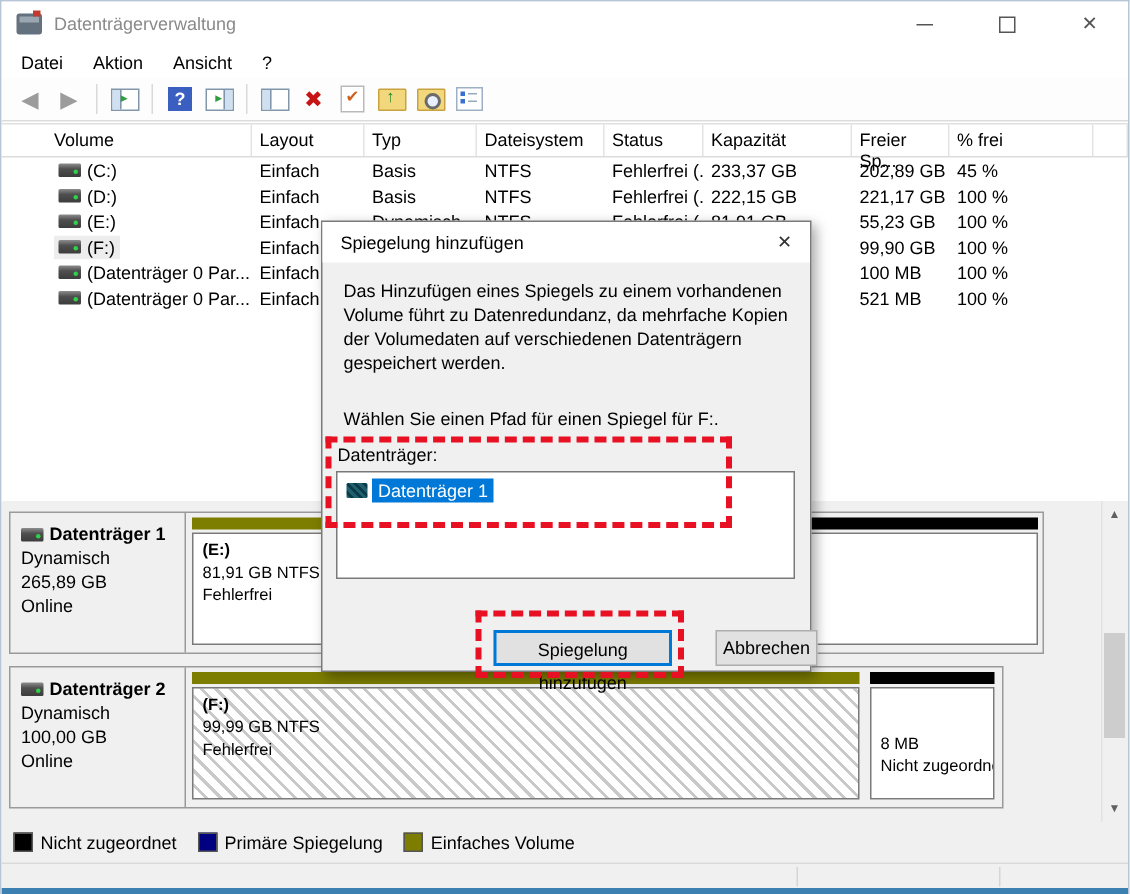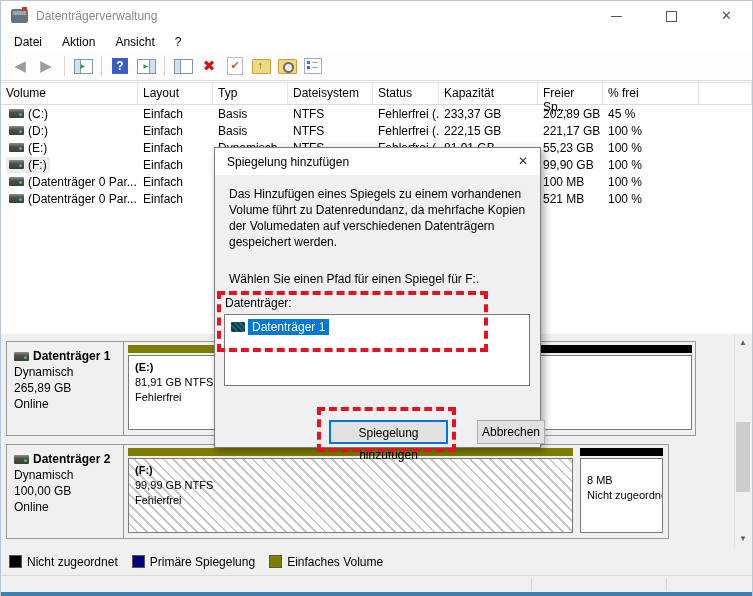--- a/index.html
+++ b/index.html
@@ -43,21 +43,21 @@
   .tasks-ic i{position:absolute;left:2px;width:3px;height:3px;background:#3a6fd0;}
   .tasks-ic i.t1{top:2px;} .tasks-ic i.t2{top:7px;}
   .tasks-ic b{position:absolute;left:7px;width:6px;height:1px;background:#9aa9ba;}
   .tasks-ic b.l1{top:3px;} .tasks-ic b.l2{top:8px;}
 
   
   .listpane{position:absolute;left:0;top:81px;width:100%;height:252px;background:#fff;border-top:1px solid #e0e0e0;}
   .lheader{display:flex;height:21px;border-bottom:1px solid #dcdcdc;align-items:center;}
   .hcell{height:100%;box-sizing:border-box;border-right:1px solid #e3e3e3;padding:3px 0 0 5px;}
   .trow{display:flex;height:17px;align-items:center;}
-  .c-vol{width:137px;} .c-lay{width:75px;} .c-typ{width:75px;} .c-fs{width:85px;}
+  .c-vol{width:137px;margin-left:30px;} .c-lay{width:75px;} .c-typ{width:75px;} .c-fs{width:85px;}
   .c-st{width:66px;} .c-cap{width:99px;} .c-free{width:65px;} .c-pct{width:96px;} .c-x{flex:1;}
   .cell{box-sizing:border-box;padding-left:5px;white-space:nowrap;overflow:hidden;}
   .volwrap{display:inline-flex;align-items:center;gap:4px;padding:1px 3px;}
   .volwrap.sel{background:#ededed;}
   .disk-ic{width:15px;height:9px;background:linear-gradient(#8d8d8d,#4f4f4f 40%,#3c3c3c);border-radius:1px;position:relative;flex:none;}
   .disk-ic i{position:absolute;right:2px;bottom:2px;width:3px;height:3px;background:#2fd04a;border-radius:50%;}
 
   
   .graphpane{position:absolute;left:0;top:333px;width:100%;height:214px;background:#f0f0f0;}
   .dgrow{position:absolute;left:5px;height:95px;border:1px solid #9a9a9a;background:#f0f0f0;box-sizing:border-box;}
@@ -65,21 +65,21 @@
   .dg-info{position:absolute;left:0;top:0;width:117px;height:100%;border-right:1px solid #9a9a9a;
            box-sizing:border-box;padding:6px 0 0 7px;line-height:16px;}
   .dg-name{font-weight:bold;display:flex;align-items:center;gap:4px;}
   .part{position:absolute;top:0;height:100%;box-sizing:border-box;padding:3px 2px 2px 2px;}
   .pbar{height:8px;margin-bottom:2px;}
   .pbar.simple{background:#7d7d00;} .pbar.unalloc{background:#000;}
   .pbox{box-sizing:border-box;border:1px solid #7a7a7a;background:#fff;height:75px;
         padding:4px 0 0 6px;line-height:15px;font-size:11px;white-space:nowrap;overflow:hidden;}
   .pbox .plabel{font-weight:bold;}
   .pbox.hatch{background:repeating-linear-gradient(45deg,#ffffff 0 5px,#c9c9c9 5px 7px);}
-  .pbox.midtext{padding-top:14px;}
+  .pbox.midtext{padding-top:30px;}
   
   .vscroll{position:absolute;right:1px;top:0;width:16px;height:100%;background:#f0f0f0;border-left:1px solid #e2e2e2;}
   .vs-arrow{position:absolute;left:0;width:16px;height:16px;color:#606060;font-size:8px;text-align:center;line-height:16px;}
   .vs-up{top:1px;} .vs-down{bottom:1px;}
   .vs-thumb{position:absolute;left:1px;top:88px;width:14px;height:70px;background:#cdcdcd;}
 
   
   .legendbar{position:absolute;left:0;top:547px;width:100%;height:27px;background:#f0f0f0;
              display:flex;align-items:center;gap:14px;padding-left:8px;box-sizing:border-box;}
   .leg-item{display:flex;align-items:center;gap:5px;}

